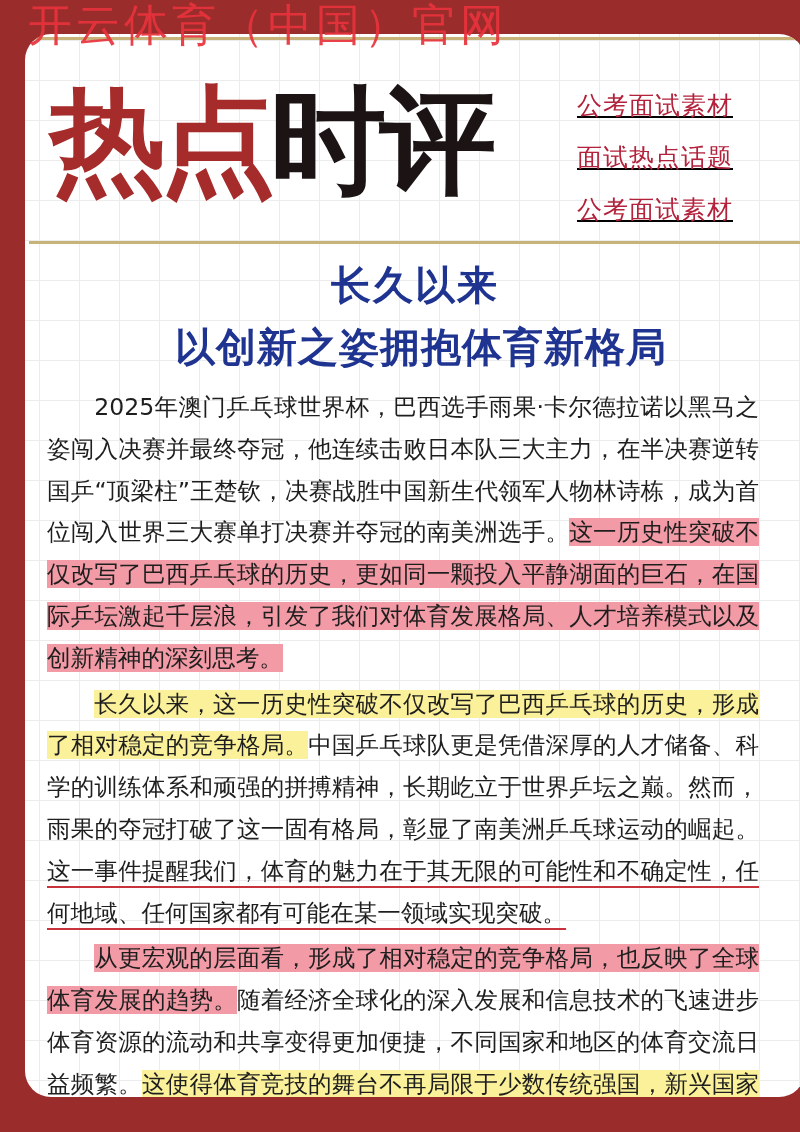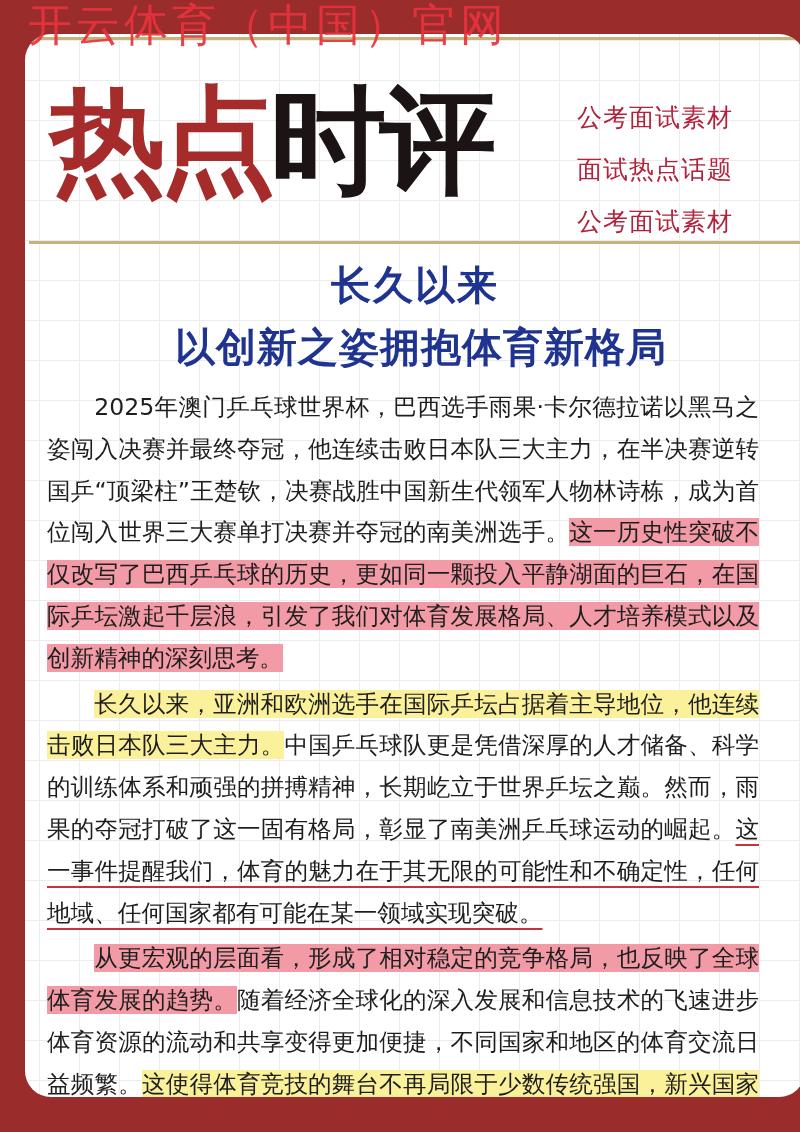--- a/index.html
+++ b/index.html
@@ -35,21 +35,21 @@
   .gold-line.mid { top: 207px; }
   .big-title {
     position: absolute; left: 25px; top: 42px;
     font-size: 116px; font-weight: bold; letter-spacing: -6px;
     line-height: 130px; white-space: nowrap;
     font-family: "DejaVu Sans", sans-serif;
   }
   .big-title .red { color: #a62b2b; }
   .big-title .black { color: #1c1414; }
   .tags {
-    position: absolute; left: 552px; top: 58px;
+    position: absolute; left: 552px; top: 46px; text-decoration: underline;
   }
   .tag {
     font-size: 25px; color: #b3213b; line-height: 52px; letter-spacing: 1px;
     white-space: nowrap;
   }
   .headline {
     position: absolute; left: 0; right: 0; top: 220px;
     text-align: center; color: #1f3490; font-weight: bold;
   }
   .headline .l1 { font-size: 40px; line-height: 62px; letter-spacing: 2px; }
@@ -84,16 +84,16 @@
 
   <div class="gold-line mid"></div>
 
   <div class="headline">
     <div class="l1">长久以来</div>
     <div class="l2">以创新之姿拥抱体育新格局</div>
   </div>
 
   <div class="body">
     <p class="para"><span>2025年澳门乒乓球世界杯，巴西选手雨果·卡尔德拉诺以黑马之姿闯入决赛并最终夺冠，他连续击败日本队三大主力，在半决赛逆转国乒“顶梁柱”王楚钦，决赛战胜中国新生代领军人物林诗栋，成为首位闯入世界三大赛单打决赛并夺冠的南美洲选手。</span><span class="hl-pink">这一历史性突破不仅改写了巴西乒乓球的历史，更如同一颗投入平静湖面的巨石，在国际乒坛激起千层浪，引发了我们对体育发展格局、人才培养模式以及创新精神的深刻思考。</span></p>
-    <p class="para"><span class="hl-yellow">长久以来，亚洲和欧洲选手在国际乒坛占据着主导地位，他连续击败日本队三大主力。</span><span>中国乒乓球队更是凭借深厚的人才储备、科学的训练体系和顽强的拼搏精神，长期屹立于世界乒坛之巅。然而，雨果的夺冠打破了这一固有格局，彰显了南美洲乒乓球运动的崛起。</span><span class="ul-red">这一事件提醒我们，体育的魅力在于其无限的可能性和不确定性，任何地域、任何国家都有可能在某一领域实现突破。</span></p>
+    <p class="para"><span class="hl-yellow">长久以来，这一历史性突破不仅改写了巴西乒乓球的历史，形成了相对稳定的竞争格局。</span><span>中国乒乓球队更是凭借深厚的人才储备、科学的训练体系和顽强的拼搏精神，长期屹立于世界乒坛之巅。然而，雨果的夺冠打破了这一固有格局，彰显了南美洲乒乓球运动的崛起。</span><span class="ul-red">这一事件提醒我们，体育的魅力在于其无限的可能性和不确定性，任何地域、任何国家都有可能在某一领域实现突破。</span></p>
     <p class="para"><span class="hl-pink">从更宏观的层面看，形成了相对稳定的竞争格局，也反映了全球体育发展的趋势。</span><span>随着经济全球化的深入发展和信息技术的飞速进步体育资源的流动和共享变得更加便捷，不同国家和地区的体育交流日益频繁。</span><span class="hl-yellow">这使得体育竞技的舞台不再局限于少数传统强国，新兴国家和地区的运动员有了更多机会接触先进的训练理念和技术方法，从而</span></p>
   </div>
 </div>
 
 </body></html>

